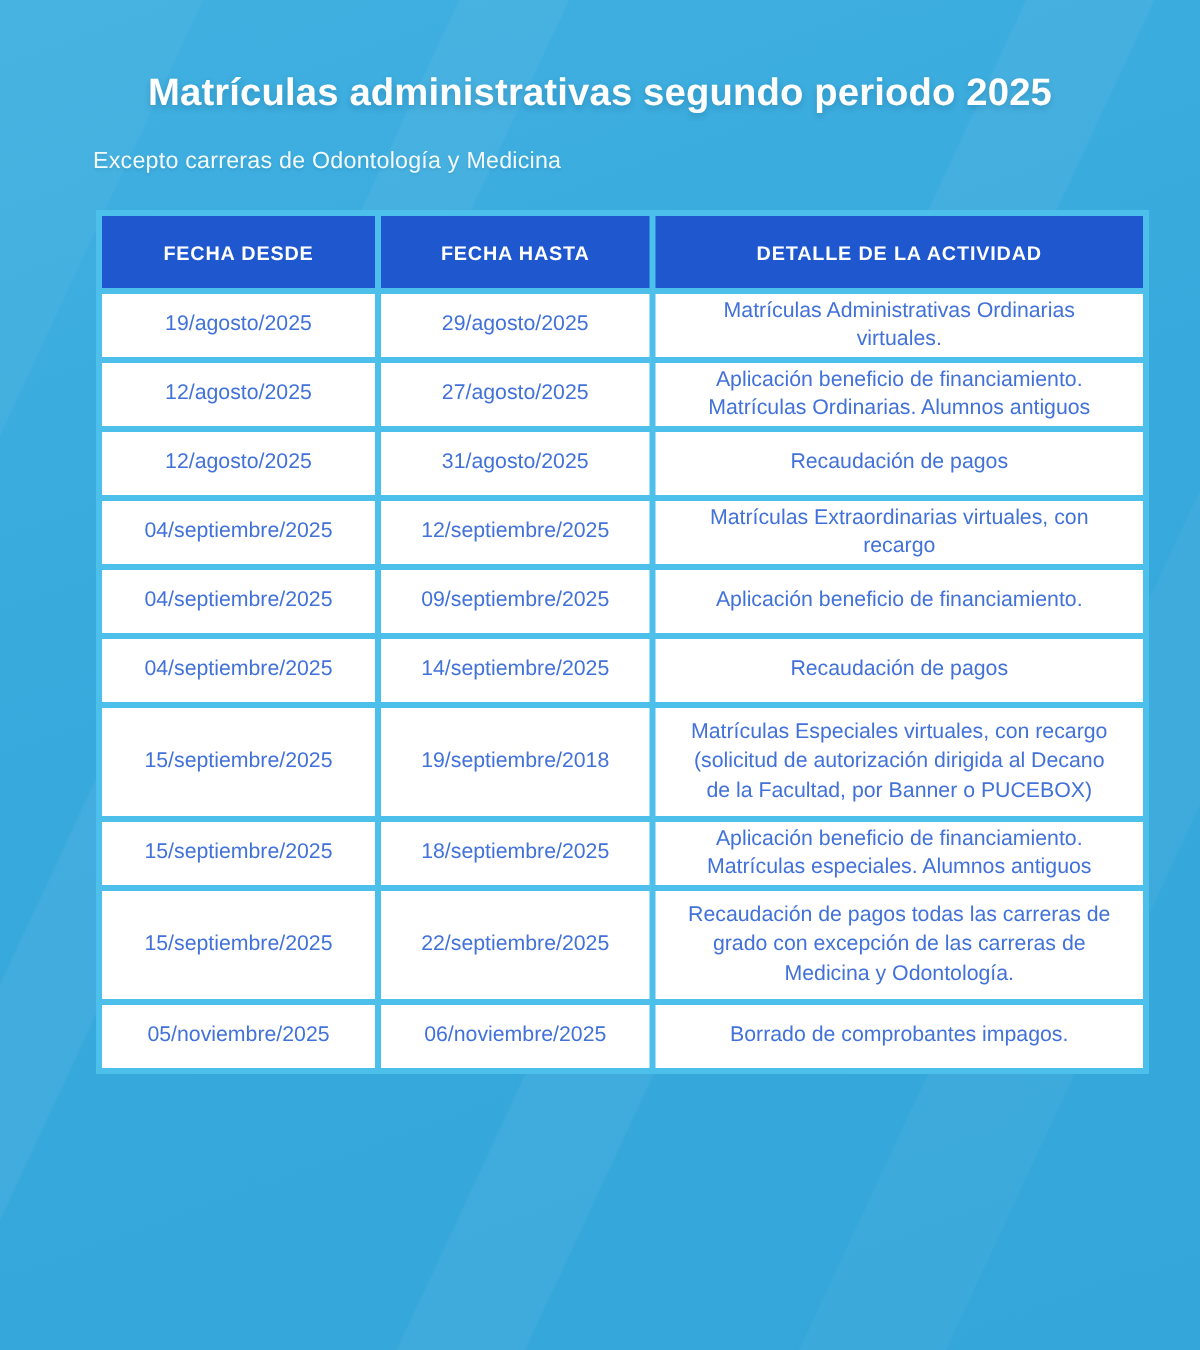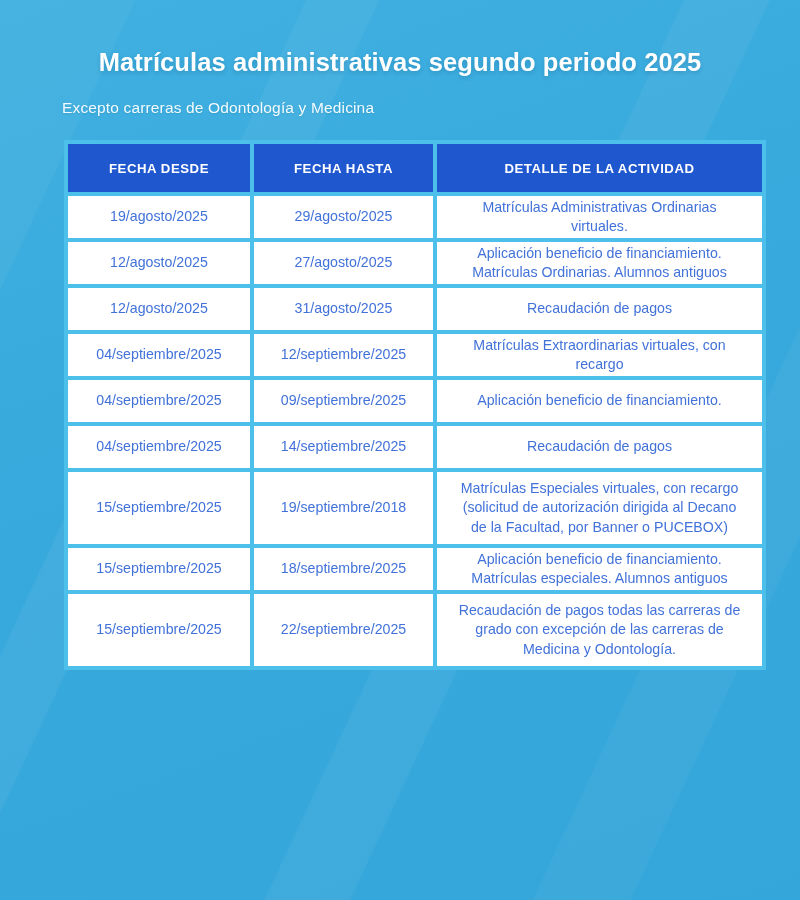--- a/index.html
+++ b/index.html
@@ -200,18 +200,23 @@
           <td class="date-cell">18/septiembre/2025</td>
           <td class="detail-cell">Aplicación beneficio de financiamiento. Matrículas especiales. Alumnos antiguos</td>
         </tr>
 
         <tr class="r-h3">
           <td class="date-cell">15/septiembre/2025</td>
           <td class="date-cell">22/septiembre/2025</td>
           <td class="detail-cell">Recaudación de pagos todas las carreras de grado con excepción de las carreras de Medicina y Odontología.</td>
         </tr>
 
+        <tr class="r-h2">
+          <td class="date-cell">05/noviembre/2025</td>
+          <td class="date-cell">06/noviembre/2025</td>
+          <td class="detail-cell">Borrado de comprobantes impagos.</td>
+        </tr>
 
       </tbody>
     </table>
   </div>
 
 </div>
 
 </body></html>

